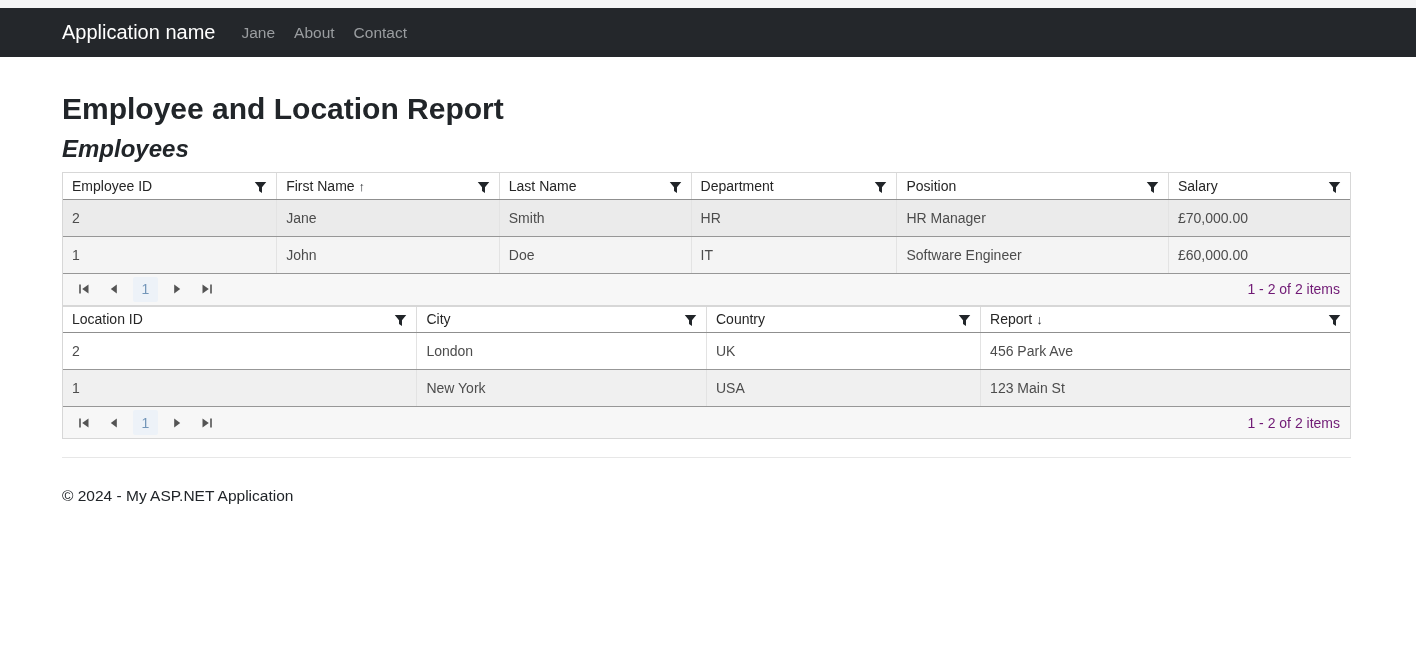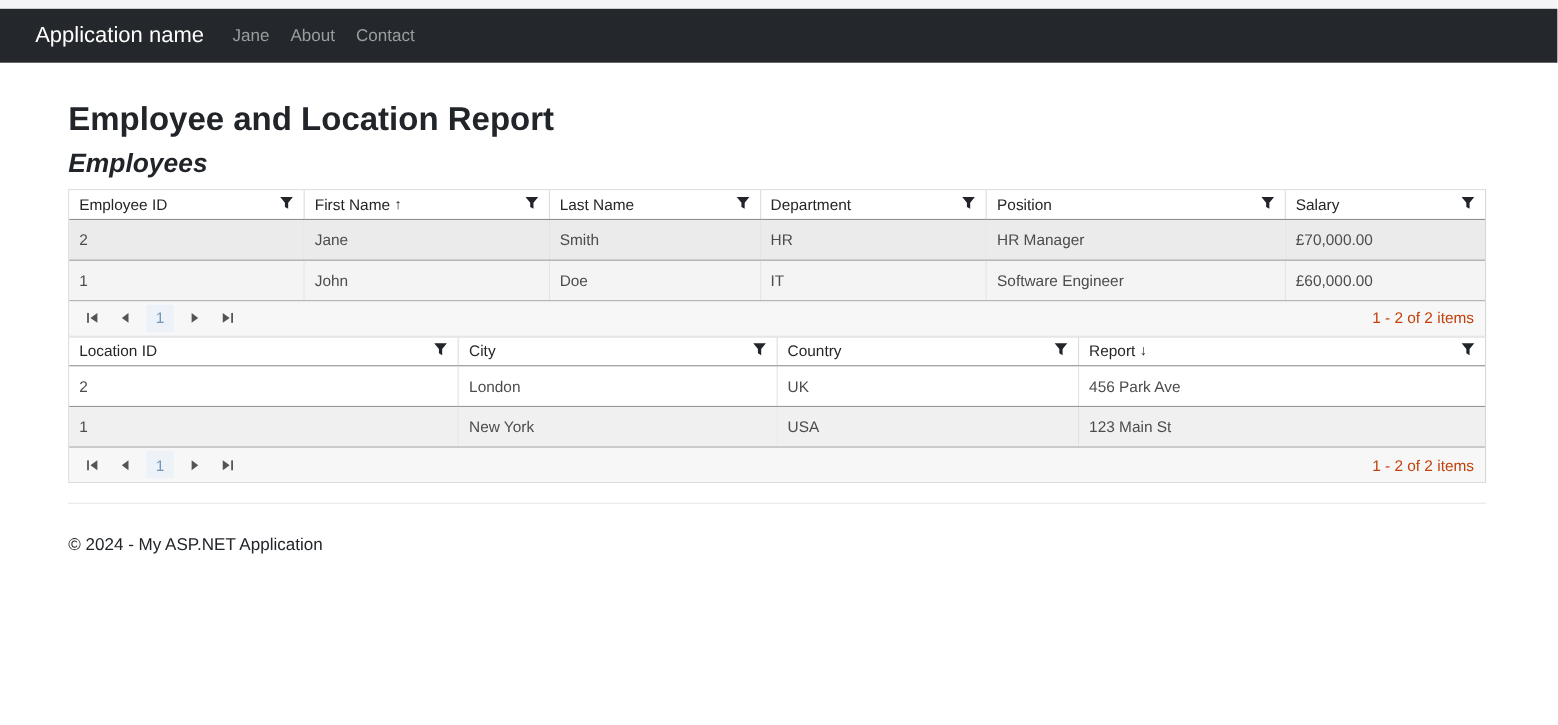--- a/index.html
+++ b/index.html
@@ -8,41 +8,41 @@
     font-family: "Liberation Sans", "DejaVu Sans", sans-serif;
     color:#212529;
     width:1416px; height:659px; overflow:hidden;
   }
   .top-strip { height:8px; background:#f4f5f6; }
 
   
   .navbar {
     background:#24272b; height:49px;
     display:flex; align-items:center;
-    padding-left:32px;
+    padding-left:62px;
   }
   .brand { color:#ffffff; font-size:20px; margin-right:26px; cursor:pointer; }
   .nav-link { color:#9a9da0; font-size:15.5px; margin-right:19px; cursor:pointer; }
 
   
   .container { margin-left:62px; width:1289px; }
   h1.page-title { font-size:30px; font-weight:600; margin:35px 0 4px; }
   h2.section-title { font-size:24px; font-weight:600; margin:9px 0 9px;font-style:italic; }
 
   
   .grid { border:1px solid #d7d7d7; background:#fff; }
   .grid table { width:100%; border-collapse:collapse; table-layout:fixed; font-size:14px; }
   .grid thead th {
     background:#fff; font-weight:400; text-align:left;
     padding:3px 9px; height:26px;
     border-right:1px solid #dcdcdc; border-bottom:1px solid #8f8f8f;
     color:#262626; cursor:pointer;
   }
   .grid thead th:last-child { border-right:none; }
-  .th-flex { display:flex; align-items:flex-start; }
+  .th-flex { display:flex; align-items:flex-end; }
   .sort-glyph { margin-left:4px; font-size:13px; color:#212529; }
   .filter-btn { margin-left:auto; display:flex; align-items:center; cursor:pointer; }
   .filter-btn svg { fill:#212529; }
 
   .grid tbody td {
     padding:10px 9px; height:36px;
     border-right:1px solid #e3e3e3; border-bottom:1px solid #979797;
     color:#4c4c4c; overflow:hidden; white-space:nowrap;
   }
   .grid tbody td:last-child { border-right:none; }
@@ -58,21 +58,21 @@
   }
   .pg-btn {
     width:22px; height:24px; display:flex; align-items:center; justify-content:center;
     margin-right:8px; cursor:pointer;
   }
   .pg-btn svg { fill:#545454; }
   .pg-num {
     min-width:25px; height:25px; display:flex; align-items:center; justify-content:center;
     background:#edf2f8; color:#7396b9; margin-right:8px; border-radius:2px; cursor:pointer;
   }
-  .pg-info { margin-left:auto; color:#c2410c; }
+  .pg-info { margin-left:auto; color:#701a75; }
 
   
   .footer-rule { border:none; border-top:1px solid #e7e7e7; margin:18px 0 0; }
   .footer-text { font-size:15.5px; color:#212529; margin:29px 0; }
 </style>
 </head>
 <body>
 
 <div class="top-strip"></div>
 

